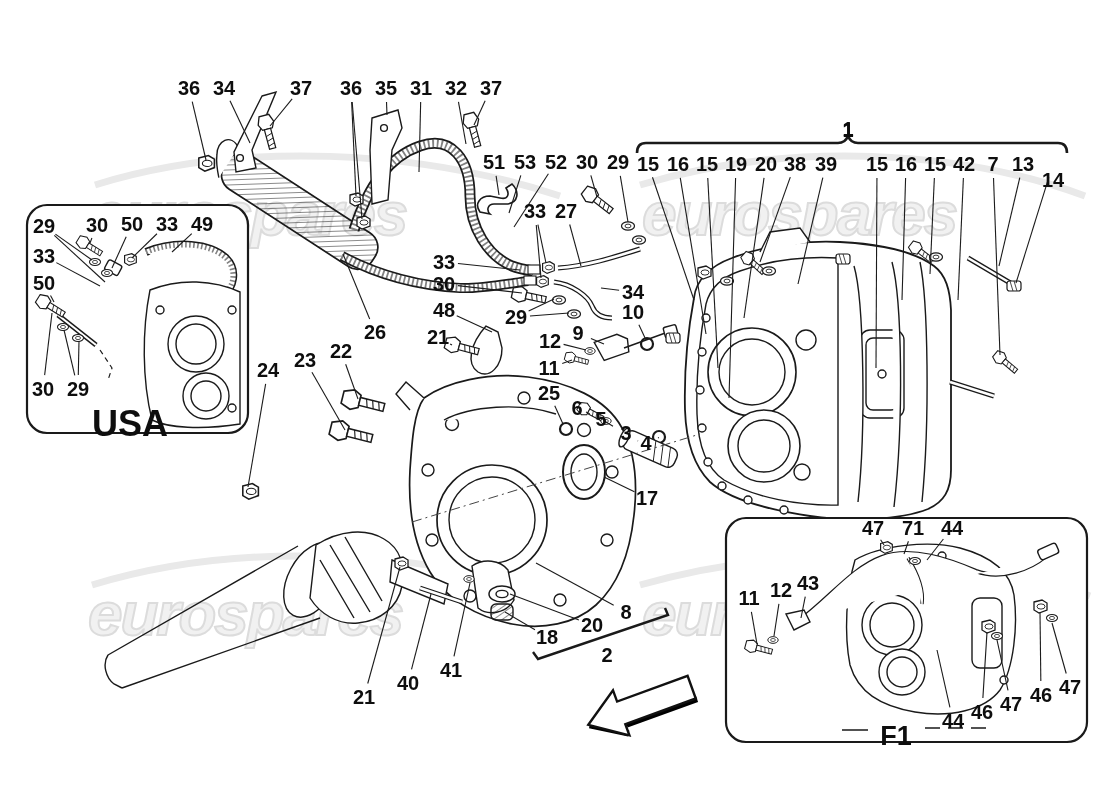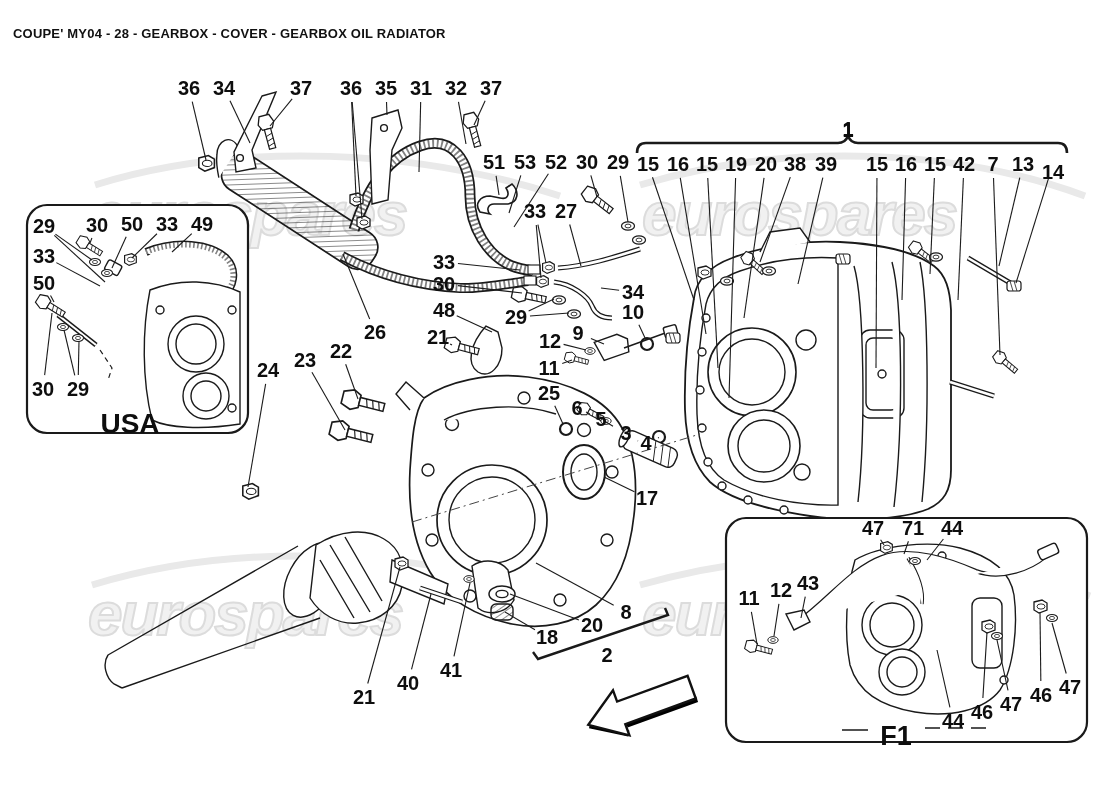--- a/index.html
+++ b/index.html
@@ -6,30 +6,29 @@
   .page{position:relative;width:1100px;height:800px;background:#fff;overflow:hidden;
         font-family:"Liberation Sans",sans-serif;}
   .title{position:absolute;left:13px;top:26px;font-size:13px;font-weight:bold;color:#111;
          letter-spacing:.2px;white-space:nowrap;}
   .wm{position:absolute;font-style:italic;font-weight:bold;font-size:62px;letter-spacing:-2px;
       color:#f1f1f1;-webkit-text-stroke:2px #dcdcdc;white-space:nowrap;user-select:none;}
   .art{position:absolute;left:0;top:0;}
   .callout{position:absolute;transform:translate(-50%,-50%);font-size:20px;font-weight:bold;
            color:#0e0e0e;line-height:1;white-space:nowrap;}
   .inset-label{position:absolute;transform:translate(-50%,-50%);font-weight:bold;color:#0e0e0e;}
-  #usa-label{font-size:28px;text-align:center;}
+  #usa-label{font-size:36px;text-align:center;}
   #f1-label{font-size:27px;}
   #group1-label{position:absolute;transform:translate(-50%,-50%);font-size:20px;font-weight:bold;color:#0e0e0e;}
 </style>
 </head>
 <body>
 
 <div class="page">
 
-  <div class="title">COUPE' MY04 - 28 - GEARBOX - COVER - GEARBOX OIL RADIATOR</div>
 
   <div class="wm" style="left:92px;top:178px;">eurospares</div>
   <div class="wm" style="left:642px;top:178px;">eurospares</div>
   <div class="wm" style="left:88px;top:578px;">eurospares</div>
   <div class="wm" style="left:642px;top:578px;">eurospares</div>
 
   <svg class="art" width="1100" height="800" viewBox="0 0 1100 800">
     <defs>
       <pattern id="hatch" width="5" height="5" patternUnits="userSpaceOnUse" patternTransform="rotate(55)">
         <line x1="0" y1="0" x2="0" y2="5" stroke="#2a2a2a" stroke-width="1.1"></line>
@@ -406,21 +405,21 @@
       <span class="callout" style="left: 736px; top: 164px;">19</span>
       <span class="callout" style="left: 766px; top: 164px;">20</span>
       <span class="callout" style="left: 795px; top: 164px;">38</span>
       <span class="callout" style="left: 826px; top: 164px;">39</span>
       <span class="callout" style="left: 877px; top: 164px;">15</span>
       <span class="callout" style="left: 906px; top: 164px;">16</span>
       <span class="callout" style="left: 935px; top: 164px;">15</span>
       <span class="callout" style="left: 964px; top: 164px;">42</span>
       <span class="callout" style="left: 993px; top: 164px;">7</span>
       <span class="callout" style="left: 1023px; top: 164px;">13</span>
-      <span class="callout" style="left: 1053px; top: 172px;">14</span>
+      <span class="callout" style="left: 1053px; top: 180px;">14</span>
       <span class="callout" style="left: 848px; top: 130px;">1</span>
       <span class="callout" style="left: 535px; top: 211px;">33</span>
       <span class="callout" style="left: 566px; top: 211px;">27</span>
       <span class="callout" style="left: 444px; top: 262px;">33</span>
       <span class="callout" style="left: 444px; top: 284px;">30</span>
       <span class="callout" style="left: 444px; top: 310px;">48</span>
       <span class="callout" style="left: 438px; top: 337px;">21</span>
       <span class="callout" style="left: 375px; top: 332px;">26</span>
       <span class="callout" style="left: 341px; top: 351px;">22</span>
       <span class="callout" style="left: 305px; top: 360px;">23</span>

